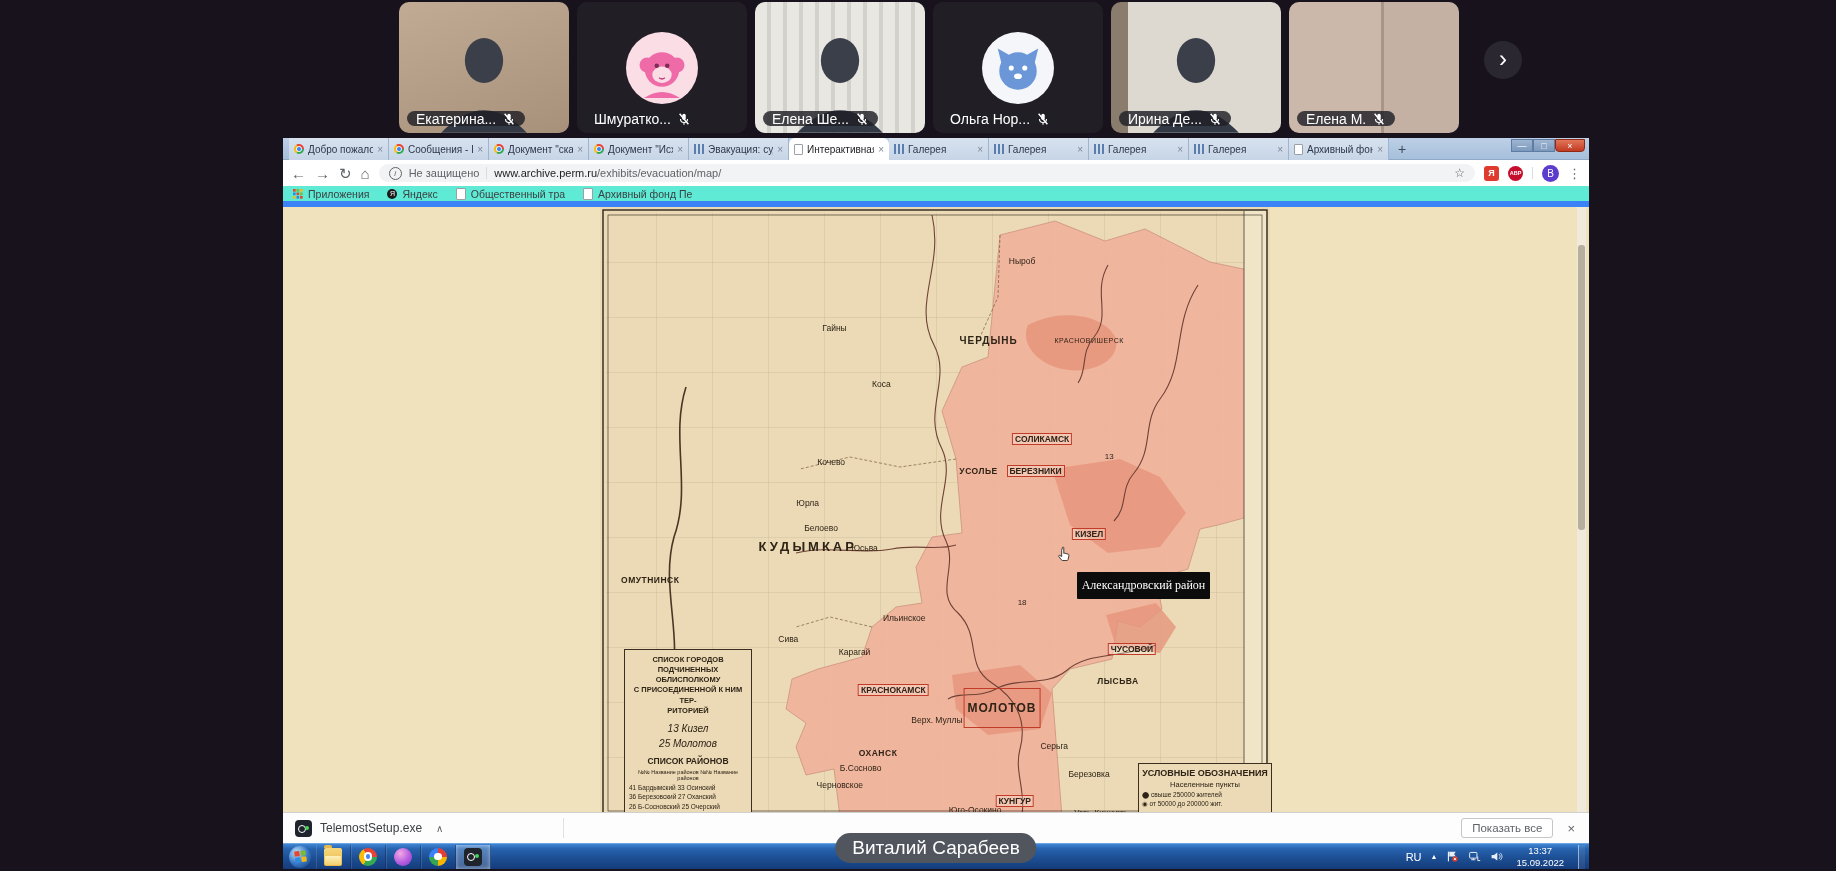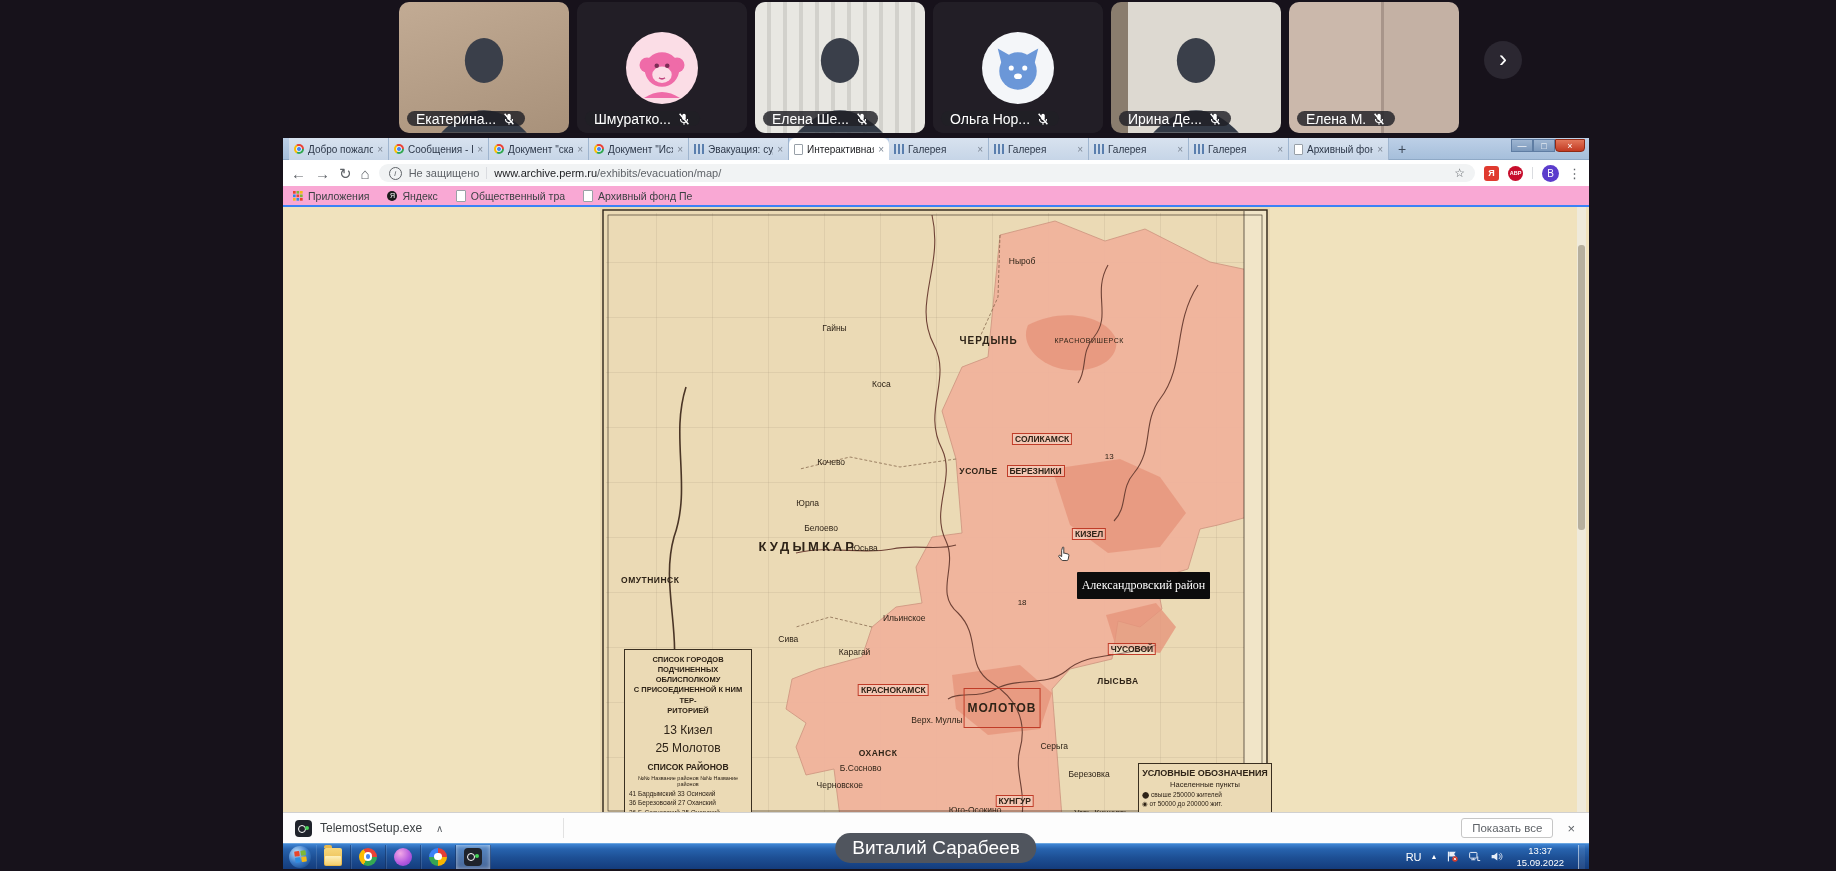--- a/index.html
+++ b/index.html
@@ -56,21 +56,21 @@
   .sep{width:1px;height:12px;background:#dadce0;}
   #urlhost{color:#202124;}
   #urlpath{color:#5f6368;}
   #omnistar{margin-left:auto;font-size:12px;}
   .extic{width:15px;height:15px;border-radius:3px;background:#e03a2f;color:#fff;font-size:9px;font-weight:bold;
         display:flex;align-items:center;justify-content:center;flex:0 0 auto;}
   .extic.abp{border-radius:50%;background:#c70d2c;font-size:5.5px;}
   #avatarB{width:17px;height:17px;border-radius:50%;background:#5b3ccc;color:#fff;font-size:10px;
         display:flex;align-items:center;justify-content:center;}
   #menu3{font-size:13px;color:#5f6368;}
-  #bookmarks{position:absolute;left:0;top:48px;width:100%;height:21px;background:#f9a8d4;border-bottom:2px solid #3b82f6;
+  #bookmarks{position:absolute;left:0;top:48px;width:100%;height:21px;background:#5eead4;border-bottom:6px solid #3b82f6;
         box-sizing:border-box;display:flex;align-items:center;gap:18px;padding:0 10px;font-size:10.5px;color:#3c4043;text-align:center;}
   .bm{display:flex;align-items:center;gap:5px;white-space:nowrap;}
   .bmic{width:10px;height:10px;flex:0 0 auto;}
   .bmic.doc{border:1px solid #9aa0a6;border-radius:1px;width:8px;height:10px;background:#fff;}
   .bmic.yandex{border-radius:50%;background:#1b1b1b;position:relative;}
   .bmic.yandex::after{content:"Я";position:absolute;inset:0;color:#fff;font-size:7px;display:flex;align-items:center;justify-content:center;}
   
   #viewport{position:absolute;left:0;top:69px;width:100%;height:636px;background:#f0e2bd;overflow:hidden;}
   #map{position:absolute;left:317px;top:0px;width:670px;height:612px;background:#ebdab5;}
   #maplabels span{position:absolute;transform:translate(-50%,-50%);color:#2e2317;white-space:nowrap;z-index:3;}
@@ -78,21 +78,21 @@
   .ml-tiny{font-size:7px;letter-spacing:.5px;}
   .ml-city{font-size:10px;font-weight:bold;letter-spacing:1px;}
   .ml-citysm{font-size:8.5px;font-weight:bold;letter-spacing:.5px;}
   .ml-region{font-size:13px;font-weight:bold;letter-spacing:3px;}
   .ml-boxed{font-size:8.5px;font-weight:bold;color:#6e1d10;border:1px solid #c03c28;padding:0 2px;background:rgba(255,243,235,.3);}
   .ml-boxedbig{font-size:12px;font-weight:bold;color:#4d1307;border:1.5px solid #c03c28;padding:12px 3px;letter-spacing:1px;}
   .ml-num{font-size:8px;}
   #listbox{position:absolute;left:24px;top:442px;width:118px;background:#ebdab5;border:1.5px solid #3a2f20;
         padding:5px 4px;color:#2e2317;text-align:center;z-index:4;}
   #listbox .t{font-size:7.5px;font-weight:bold;white-space:pre-line;line-height:1.35;}
-  #listbox .c{font-size:12px;white-space:pre-line;margin:5px 0;line-height:1.5;}
+  #listbox .c{font-size:10px;white-space:pre-line;margin:5px 0;line-height:1.5;font-style:italic;}
   #listbox .s{font-size:8.5px;font-weight:bold;margin:4px 0 3px;}
   #listbox .h{font-size:5.5px;white-space:pre-line;}
   #listbox .r{font-size:6.5px;white-space:pre-line;text-align:left;line-height:1.45;margin-top:2px;}
   #legendbox{position:absolute;left:538px;top:556px;width:126px;background:#ebdab5;border:1.5px solid #3a2f20;
         padding:4px 3px;color:#2e2317;text-align:center;z-index:4;}
   #legendbox .t{font-size:9px;font-weight:bold;}
   #legendbox .s{font-size:7.5px;margin-top:2px;}
   #legendbox .l{font-size:6.5px;white-space:pre-line;line-height:1.4;margin-top:1px;text-align:left;}
   #scrollbar{position:absolute;right:3px;top:0;width:9px;height:636px;background:#efeadb;}
   #scrollthumb{position:absolute;left:1px;top:38px;width:7px;height:285px;background:#b6af9e;border-radius:3px;}

